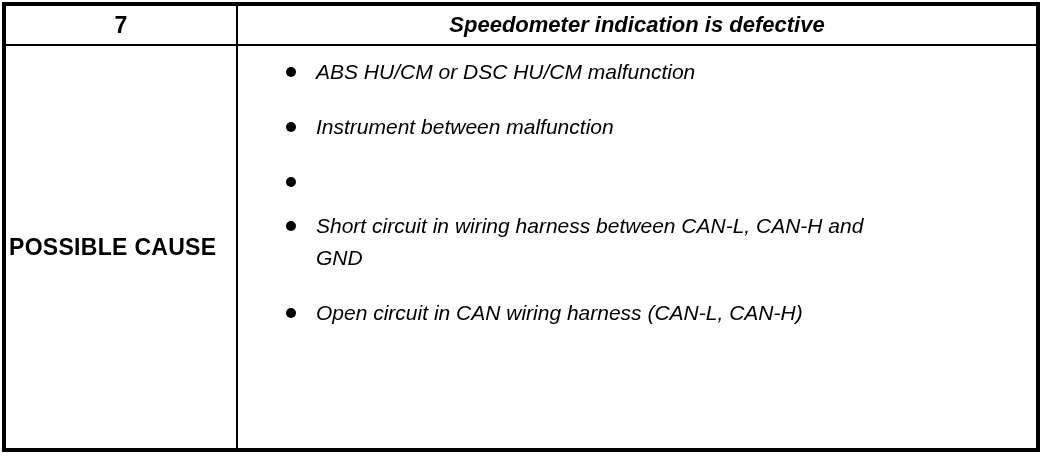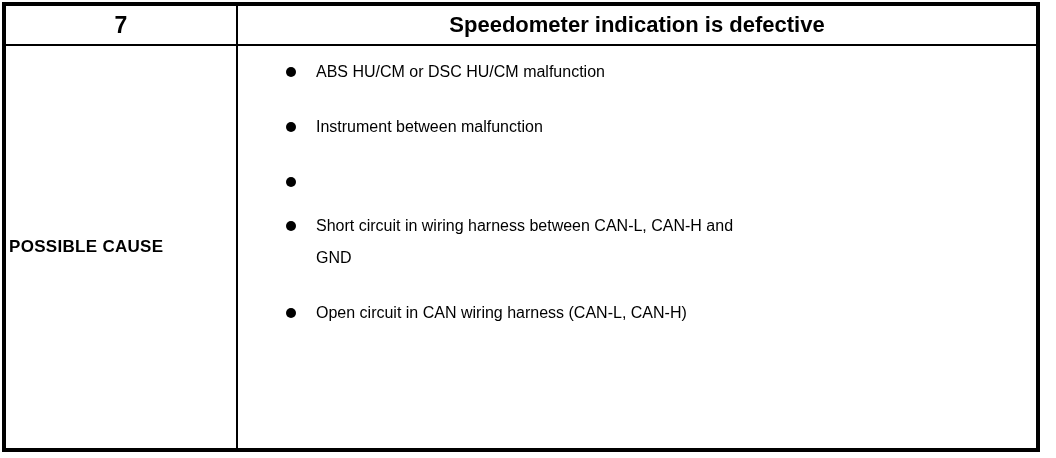--- a/index.html
+++ b/index.html
@@ -30,51 +30,51 @@
     display: flex;
     overflow: hidden;
   }
   .col-left {
     flex: none;
     width: 232px;
     border-right: 2px solid #000000;
     display: flex;
     align-items: center;
   }
-  .col-right { flex: 1; }
+  .col-right { flex: 1; font-style: italic; }
   .header-index {
     justify-content: center;
     font-weight: bold;
     font-size: 23px;
   }
   .header-symptom {
     display: flex;
     align-items: center;
     justify-content: center;
     font-weight: bold;
     font-size: 22px;
   }
   .cause-label {
     font-weight: bold;
-    font-size: 17px;
+    font-size: 23px;
     padding-left: 3px;
     white-space: nowrap;
     letter-spacing: 0.3px;
   }
   .causes-cell {
     padding: 10px 12px 0 48px;
   }
   ul.causes {
     list-style: none;
   }
   li.cause-item {
     display: flex;
     align-items: flex-start;
     margin-bottom: 23px;
-    font-size: 16px;
+    font-size: 21px;
     line-height: 32px;
   }
   .bullet {
     flex: none;
     width: 10px; height: 10px;
     border-radius: 50%;
     background: #000000;
     margin-top: 11px;
     margin-right: 20px;
   }

